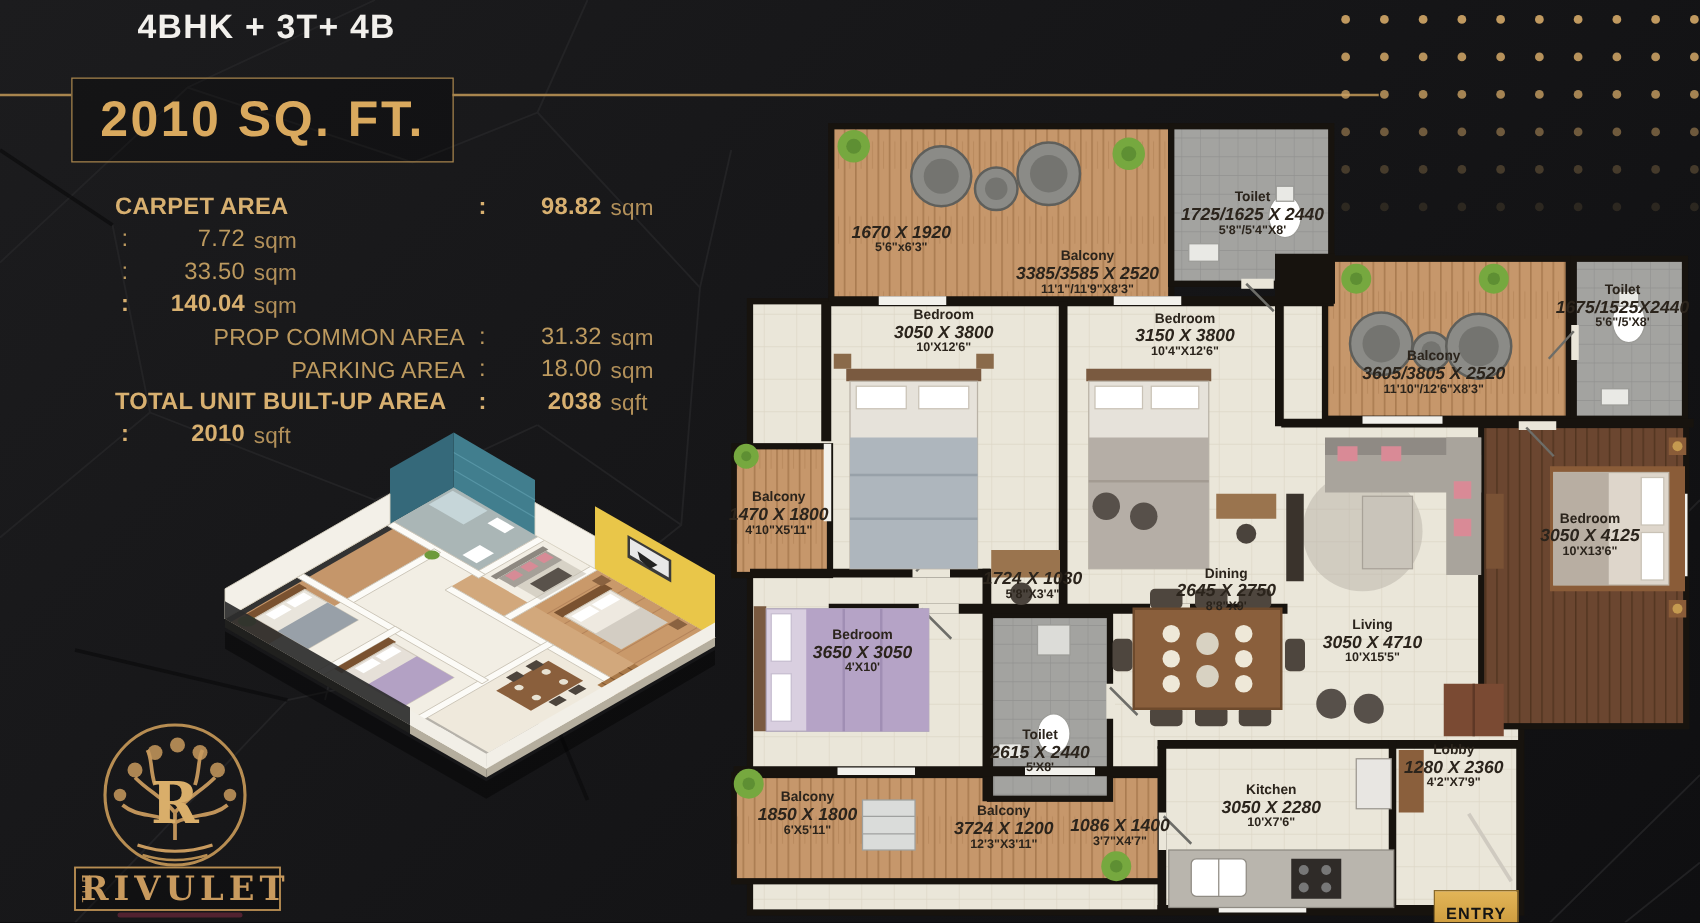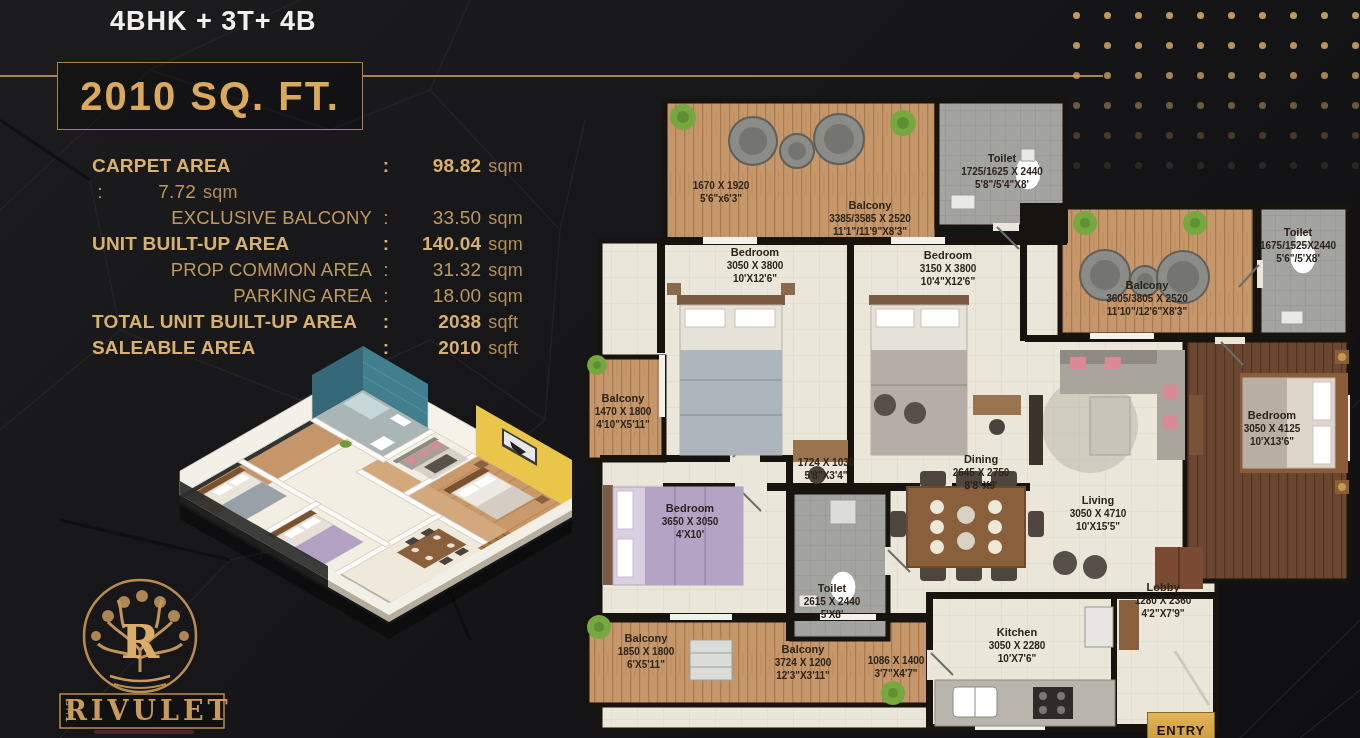--- a/index.html
+++ b/index.html
@@ -27,21 +27,21 @@
   .area-row.indent .lbl{text-align:right;padding-right:6px;box-sizing:border-box;font-size:18.5px;}
   
   .dot{position:absolute;width:7px;height:7px;border-radius:50%;background:#c9a063;}
   
   #plan{position:absolute;left:585px;top:95px;width:775px;height:643px;}
   #plan svg{position:absolute;left:0;top:0;}
   #plan-labels{position:absolute;inset:0;}
   .room-label{position:absolute;transform:translateX(-50%);text-align:center;
        color:#2b241c;font-weight:bold;line-height:13px;white-space:nowrap;}
   .rl-name{font-size:11px;}
-  .rl-mm{font-size:10px;}
+  .rl-mm{font-size:14px;font-style:italic;}
   .rl-ft{font-size:10px;}
   #entry-badge{position:absolute;left:562px;top:617px;width:66px;height:34px;
        background:linear-gradient(#e2b558,#c89537);border:1.5px solid #8a6a2a;
        display:flex;align-items:center;justify-content:center;
        font-size:13px;font-weight:bold;color:#141414;letter-spacing:1px;}
   
   #iso-render{position:absolute;left:168px;top:328px;}
   #logo{position:absolute;left:52px;top:566px;}
 </style>
 </head>
@@ -80,27 +80,25 @@
         <span class="colon">:</span>
         <span class="val">98.82</span>
         <span class="unit">sqm</span>
       </div>
       <div class="area-row indent">
         <span class="colon">:</span>
         <span class="val">7.72</span>
         <span class="unit">sqm</span>
       </div>
       <div class="area-row indent">
-        <span class="lbl">EXCLUSIVE BALCONY</span>
         <span class="colon">:</span>
         <span class="val">33.50</span>
         <span class="unit">sqm</span>
       </div>
       <div class="area-row bold">
-        <span class="lbl">UNIT BUILT-UP AREA</span>
         <span class="colon">:</span>
         <span class="val">140.04</span>
         <span class="unit">sqm</span>
       </div>
       <div class="area-row indent">
         <span class="lbl">PROP COMMON AREA</span>
         <span class="colon">:</span>
         <span class="val">31.32</span>
         <span class="unit">sqm</span>
       </div>
@@ -110,21 +108,20 @@
         <span class="val">18.00</span>
         <span class="unit">sqm</span>
       </div>
       <div class="area-row bold">
         <span class="lbl">TOTAL UNIT BUILT-UP AREA</span>
         <span class="colon">:</span>
         <span class="val">2038</span>
         <span class="unit">sqft</span>
       </div>
       <div class="area-row bold">
-        <span class="lbl">SALEABLE AREA</span>
         <span class="colon">:</span>
         <span class="val">2010</span>
         <span class="unit">sqft</span>
       </div>
     </div>
 
 <div id="dots">
       <div class="dot" style="left: 1073px; top: 12px; opacity: 0.95;"></div>
       <div class="dot" style="left: 1104px; top: 12px; opacity: 0.95;"></div>
       <div class="dot" style="left: 1135px; top: 12px; opacity: 0.95;"></div>
@@ -635,21 +632,21 @@
         </div>
         <div class="room-label" style="left: 311px; top: 559px;">
           <div class="rl-mm">1086 X 1400</div>
           <div class="rl-ft">3'7"X4'7"</div>
         </div>
         <div class="room-label" style="left: 432px; top: 531px;">
           <div class="rl-name">Kitchen</div>
           <div class="rl-mm">3050 X 2280</div>
           <div class="rl-ft">10'X7'6"</div>
         </div>
-        <div class="room-label" style="left: 578px; top: 486px;">
+        <div class="room-label" style="left: 578px; top: 499px;">
           <div class="rl-name">Lobby</div>
           <div class="rl-mm">1280 X 2360</div>
           <div class="rl-ft">4'2"X7'9"</div>
         </div>
       </div>
   <div id="entry-badge">ENTRY</div>
 </div>
 
 </div>
 

